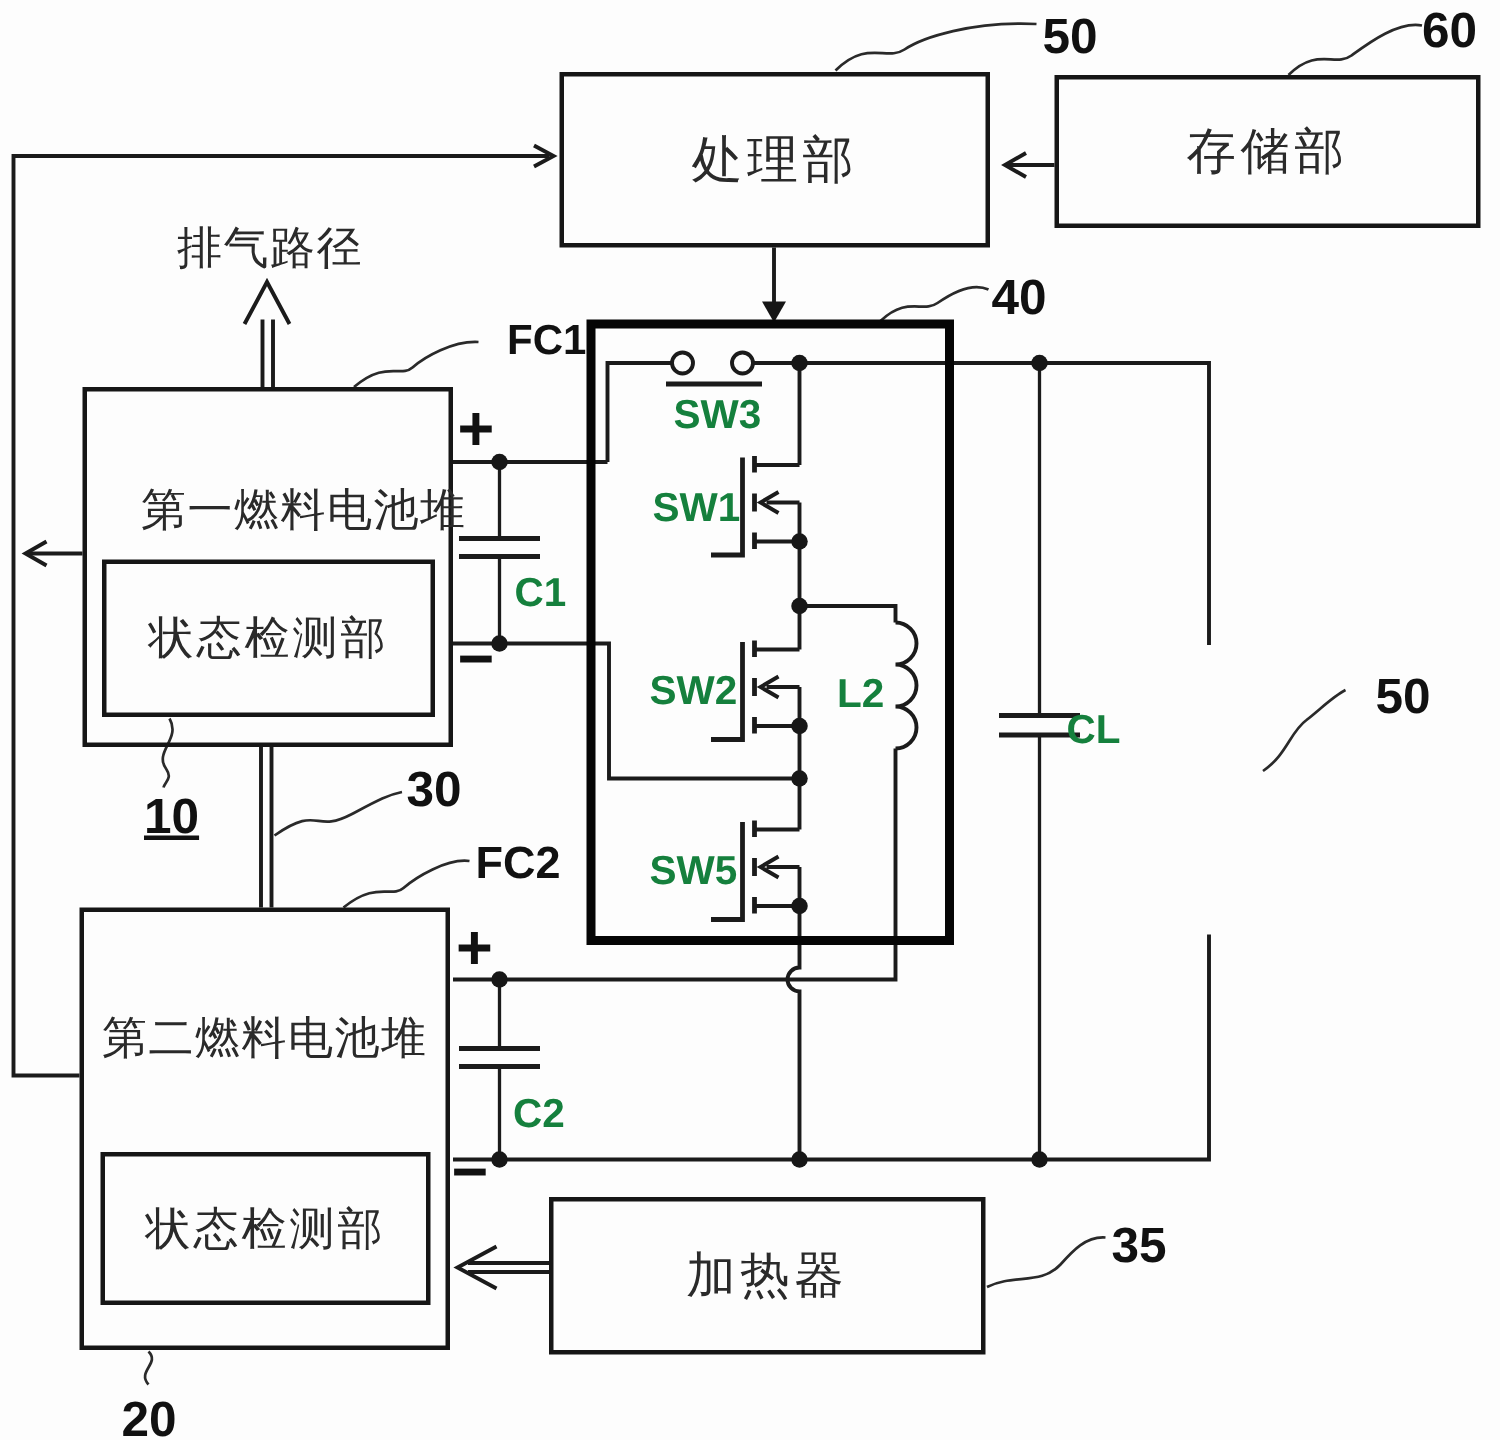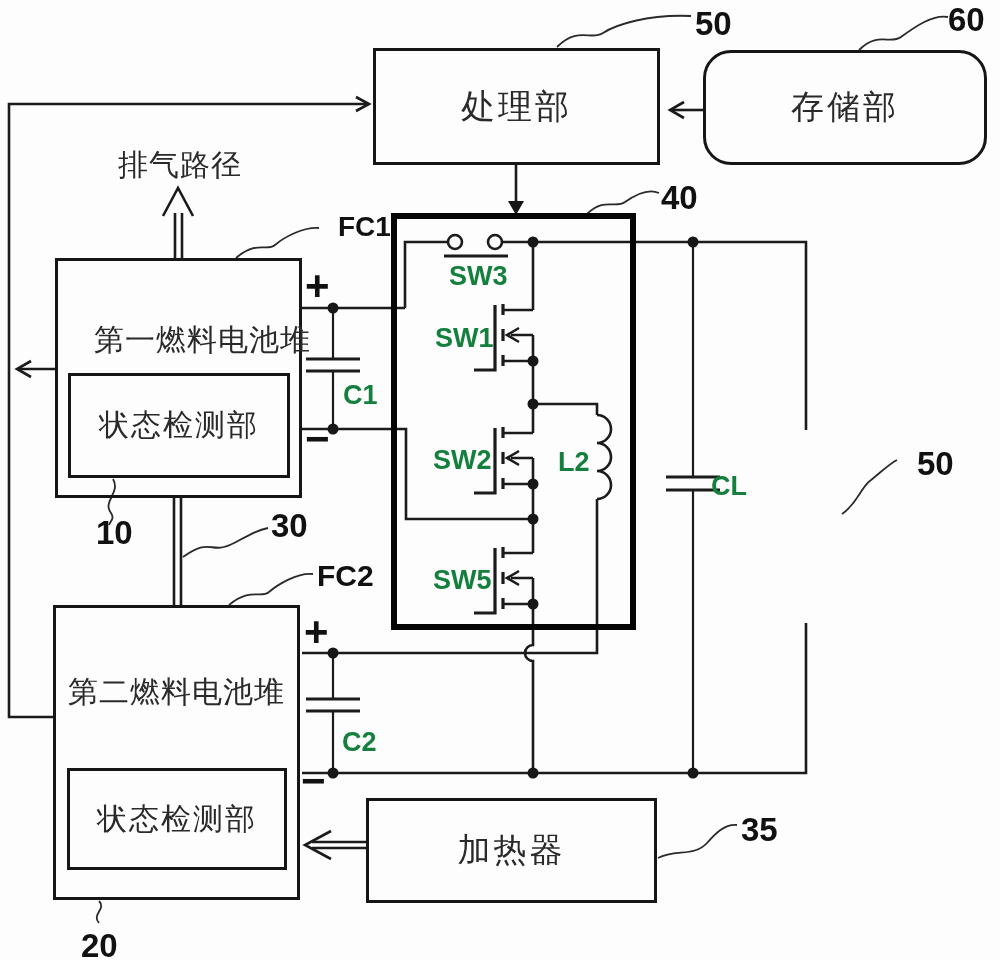--- a/index.html
+++ b/index.html
@@ -140,21 +140,21 @@
       <circle class="dot" cx="333" cy="773" r="5.5"></circle>
         <circle class="dot" cx="533" cy="773" r="5.5"></circle>
       <circle class="dot" cx="693" cy="773" r="5.5"></circle>
     </g>
   </svg>
 
   <div class="box" style="left:373px;top:48px;width:287px;height:117px;">
     <span class="cn" style="font-size:34px;letter-spacing:3px;">处理部</span>
   </div>
 
-  <div class="box" style="left:703px;top:50px;width:284px;height:115px;border-radius:28px;">
+  <div class="box" style="left:703px;top:50px;width:284px;height:102px;">
     <span class="cn" style="font-size:33px;letter-spacing:3px;">存储部</span>
   </div>
 
   <div class="box thick" style="left:391px;top:213px;width:245px;height:417px;"></div>
 
   <div class="box" style="left:55px;top:258px;width:247px;height:240px;"></div>
   <div class="title-abs cn" style="left:55px;top:300px;width:295px;font-size:30px;letter-spacing:1px;margin-top:20px;">第一燃料电池堆</div>
   <div class="box" style="left:68px;top:373px;width:222px;height:105px;">
     <span class="cn" style="font-size:30px;letter-spacing:2px;">状态检测部</span>
   </div>
@@ -185,18 +185,18 @@
   <div class="lbl sign" style="left:305px;top:418px;">−</div>
   <div class="lbl sign" style="left:304px;top:611px;">+</div>
   <div class="lbl sign" style="left:301px;top:760px;">−</div>
 
   <div class="lbl num" style="left:695px;top:5px;">50</div>
   <div class="lbl num" style="left:948px;top:1px;">60</div>
   <div class="lbl num" style="left:661px;top:179px;">40</div>
   <div class="lbl num" style="left:917px;top:445px;">50</div>
   <div class="lbl num" style="left:741px;top:811px;">35</div>
   <div class="lbl num" style="left:271px;top:507px;">30</div>
-  <div class="lbl num" style="left:96px;top:514px;">10</div>
+  <div class="lbl num" style="left:96px;top:525px;text-decoration:underline;">10</div>
   <div class="lbl num" style="left:81px;top:927px;">20</div>
   <div class="lbl num" style="left:322px;top:211px;font-size:28px;margin-left:16px;">FC1</div>
   <div class="lbl num" style="left:317px;top:559px;font-size:30px;">FC2</div>
 
 </div>
 
 </body></html>

